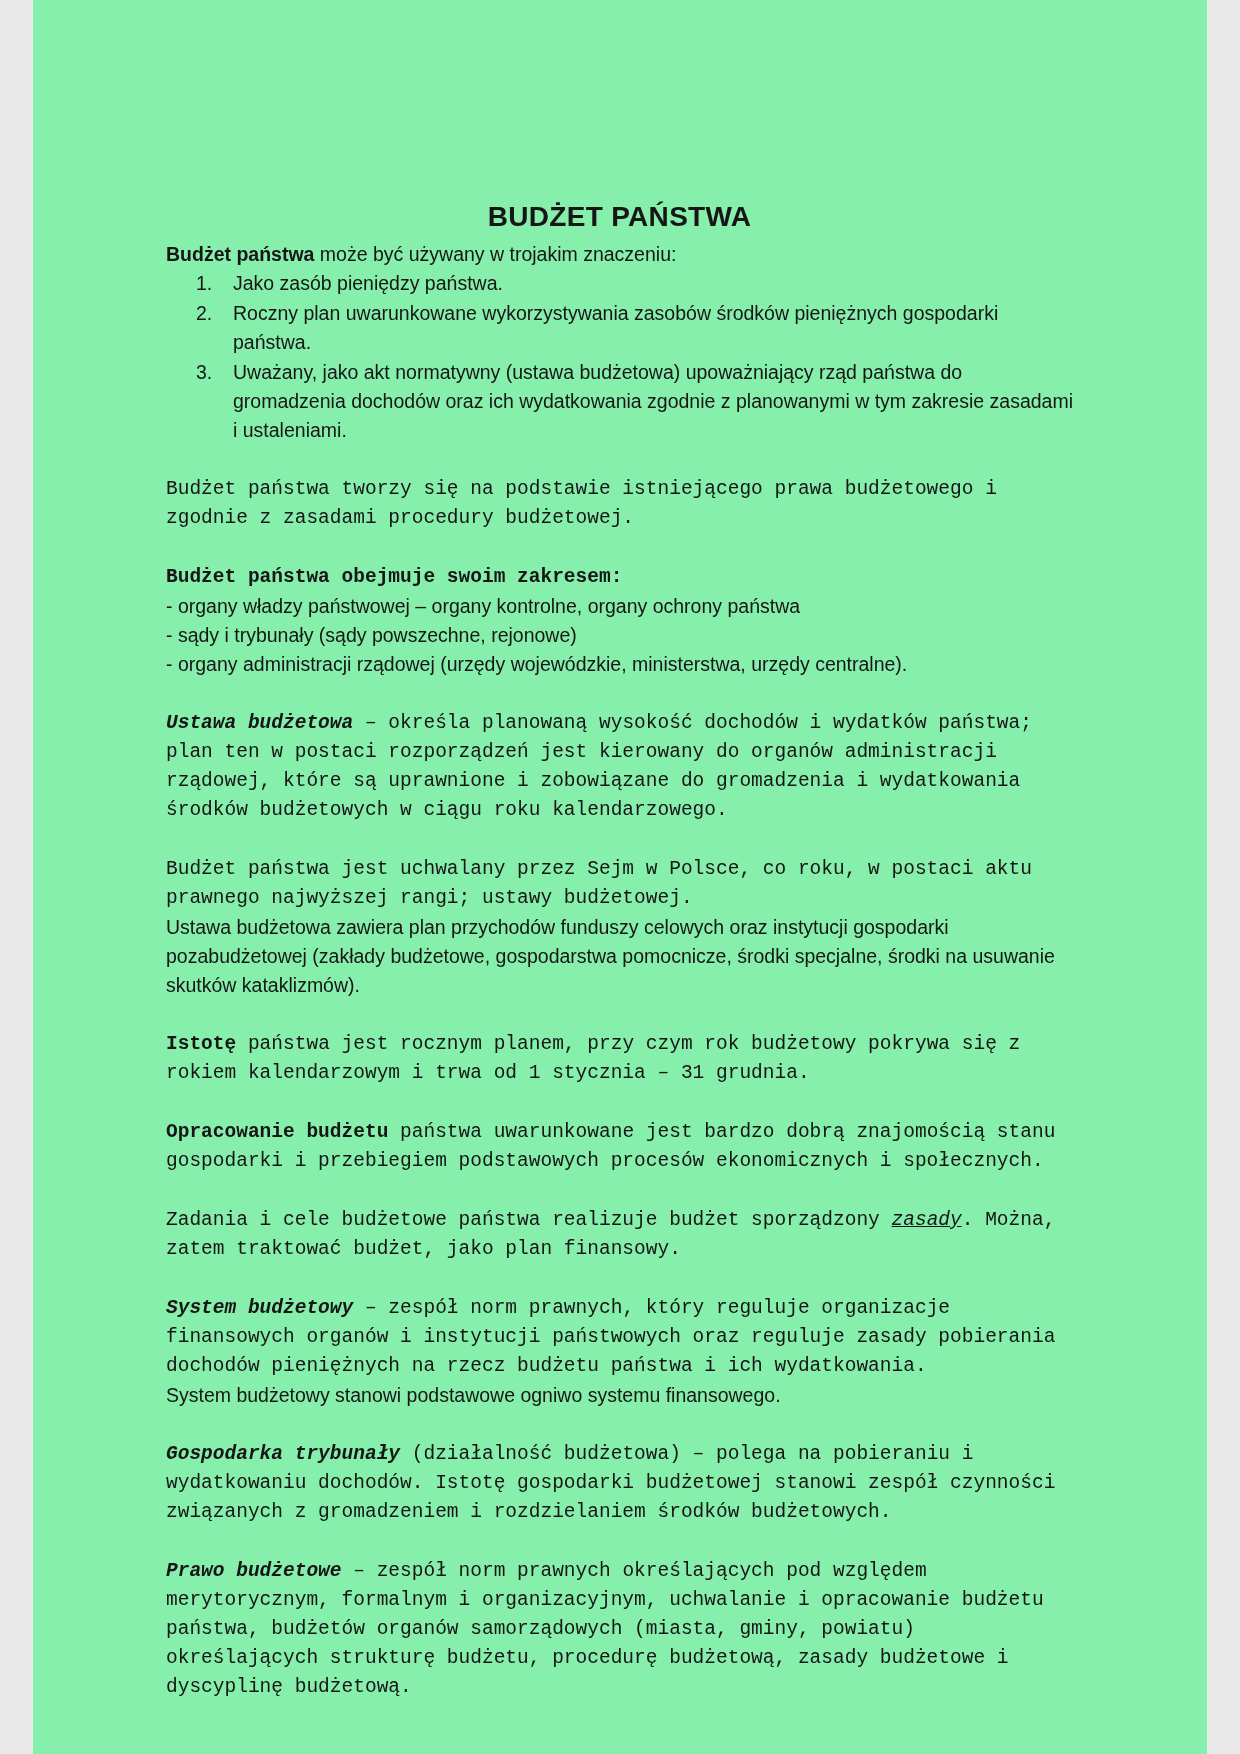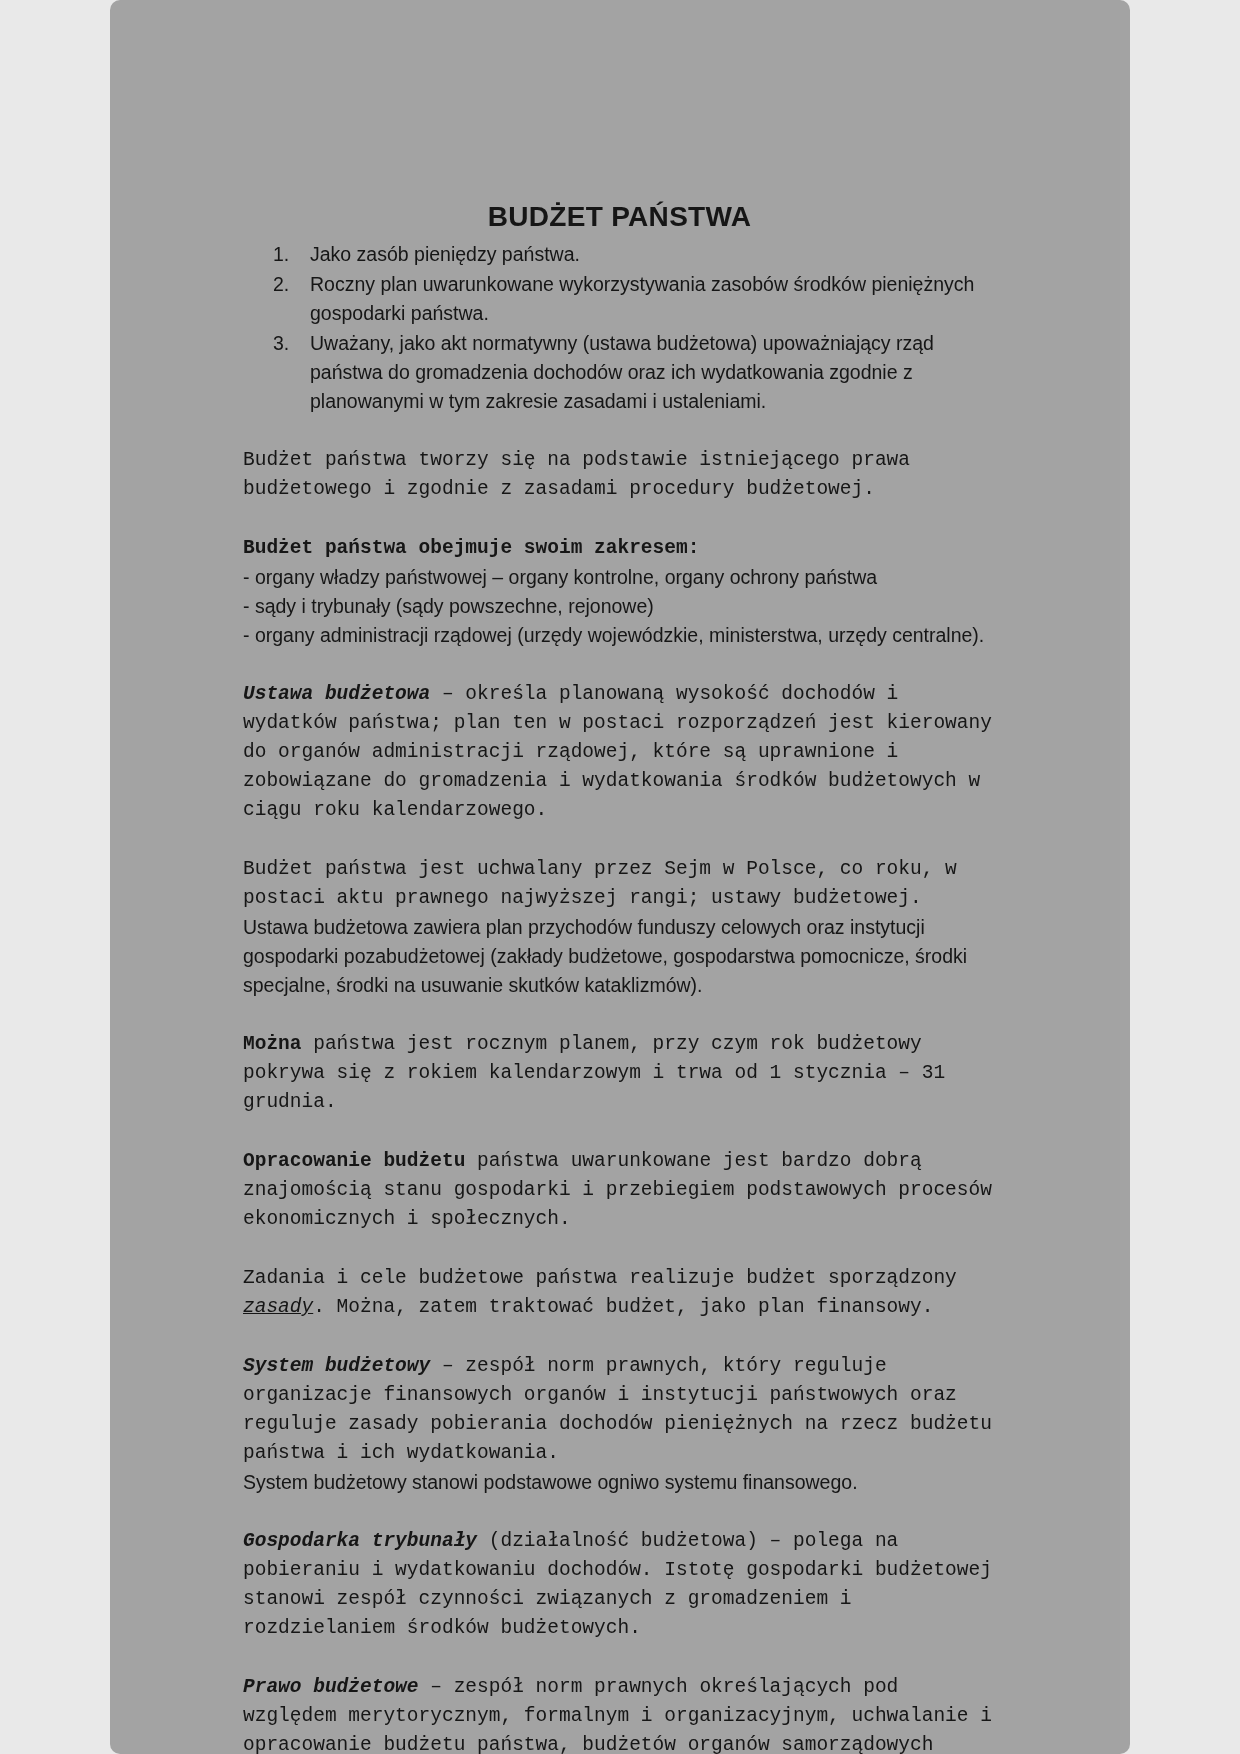--- a/index.html
+++ b/index.html
@@ -1,25 +1,24 @@
 <!DOCTYPE html>
 <html lang="pl"><head>
 <meta charset="utf-8">
 <style>
   html, body { margin: 0; padding: 0; background: #e9e9e9; }
   .page {
     position: relative;
-    width: 1020px;
+    width: 1174px;
     height: 1754px;
     margin: 0 auto;
-    background: #a3a3a3;
+    background: #86efac;
     overflow: hidden;
     font-family: "Liberation Sans", "DejaVu Sans", sans-serif;
     color: #161616;
-    border-radius: 10px;
   }
   .doc {
     padding: 200px 134px 0 133px;
     font-size: 19.5px;
     line-height: 29px;
     text-rendering: optimizeLegibility;
   }
   .doc-title {
     margin: 0 0 6px 0;
     text-align: center;
@@ -50,34 +49,35 @@
   .b { font-weight: bold; }
   .i { font-style: italic; }
   .u { text-decoration: underline; }
 </style>
 </head>
 <body>
 
 <div class="page">
   <div class="doc" id="doc">
       <p class="doc-title"><span class="b ">BUDŻET PAŃSTWA</span></p>
+      <p class="para"><span class="b ">Budżet państwa</span><span class=""> może być używany w trojakim znaczeniu:</span></p>
       <ol class="num-list">
         <li><span class="">Jako zasób pieniędzy państwa.</span></li>
         <li><span class="">Roczny plan uwarunkowane wykorzystywania zasobów środków pieniężnych gospodarki państwa.</span></li>
         <li><span class="">Uważany, jako akt normatywny (ustawa budżetowa) upoważniający rząd państwa do gromadzenia dochodów oraz ich wydatkowania zgodnie z planowanymi w tym zakresie zasadami i ustaleniami.</span></li>
       </ol>
       <p class="para spaced"><span class="">Budżet państwa tworzy się na podstawie istniejącego prawa budżetowego i zgodnie z zasadami procedury budżetowej.</span></p>
       <p class="para spaced"><span class="b ">Budżet państwa obejmuje swoim zakresem:</span></p>
       <p class="para"><span class="">- organy władzy państwowej – organy kontrolne, organy ochrony państwa</span></p>
       <p class="para"><span class="">- sądy i trybunały (sądy powszechne, rejonowe)</span></p>
       <p class="para"><span class="">- organy administracji rządowej (urzędy wojewódzkie, ministerstwa, urzędy centralne).</span></p>
       <p class="para spaced"><span class="b i ">Ustawa budżetowa</span><span class=""> – określa planowaną wysokość dochodów i wydatków państwa; plan ten w postaci rozporządzeń jest kierowany do organów administracji rządowej, które są uprawnione i zobowiązane do gromadzenia i wydatkowania środków budżetowych w ciągu roku kalendarzowego.</span></p>
       <p class="para spaced"><span class="">Budżet państwa jest uchwalany przez Sejm w Polsce, co roku, w postaci aktu prawnego najwyższej rangi; ustawy budżetowej.</span></p>
       <p class="para"><span class="">Ustawa budżetowa zawiera plan przychodów funduszy celowych oraz instytucji gospodarki pozabudżetowej (zakłady budżetowe, gospodarstwa pomocnicze, środki specjalne, środki na usuwanie skutków kataklizmów).</span></p>
-      <p class="para spaced"><span class="b ">Można</span><span class=""> państwa jest rocznym planem, przy czym rok budżetowy pokrywa się z rokiem kalendarzowym i trwa od 1 stycznia – 31 grudnia.</span></p>
+      <p class="para spaced"><span class="b ">Istotę</span><span class=""> państwa jest rocznym planem, przy czym rok budżetowy pokrywa się z rokiem kalendarzowym i trwa od 1 stycznia – 31 grudnia.</span></p>
       <p class="para spaced"><span class="b ">Opracowanie budżetu</span><span class=""> państwa uwarunkowane jest bardzo dobrą znajomością stanu gospodarki i przebiegiem podstawowych procesów ekonomicznych i społecznych.</span></p>
       <p class="para spaced"><span class="">Zadania i cele budżetowe państwa realizuje budżet sporządzony </span><span class="i u">zasady</span><span class="">. Można, zatem traktować budżet, jako plan finansowy.</span></p>
       <p class="para spaced"><span class="b i ">System budżetowy</span><span class=""> – zespół norm prawnych, który reguluje organizacje finansowych organów i instytucji państwowych oraz reguluje zasady pobierania dochodów pieniężnych na rzecz budżetu państwa i ich wydatkowania.</span></p>
       <p class="para"><span class="">System budżetowy stanowi podstawowe ogniwo systemu finansowego.</span></p>
       <p class="para spaced"><span class="b i ">Gospodarka trybunały</span><span class=""> (działalność budżetowa) – polega na pobieraniu i wydatkowaniu dochodów. Istotę gospodarki budżetowej stanowi zespół czynności związanych z gromadzeniem i rozdzielaniem środków budżetowych.</span></p>
       <p class="para spaced"><span class="b i ">Prawo budżetowe</span><span class=""> – zespół norm prawnych określających pod względem merytorycznym, formalnym i organizacyjnym, uchwalanie i opracowanie budżetu państwa, budżetów organów samorządowych (miasta, gminy, powiatu) określających strukturę budżetu, procedurę budżetową, zasady budżetowe i dyscyplinę budżetową.</span></p>
     </div>
 </div>
 
 </body></html>

